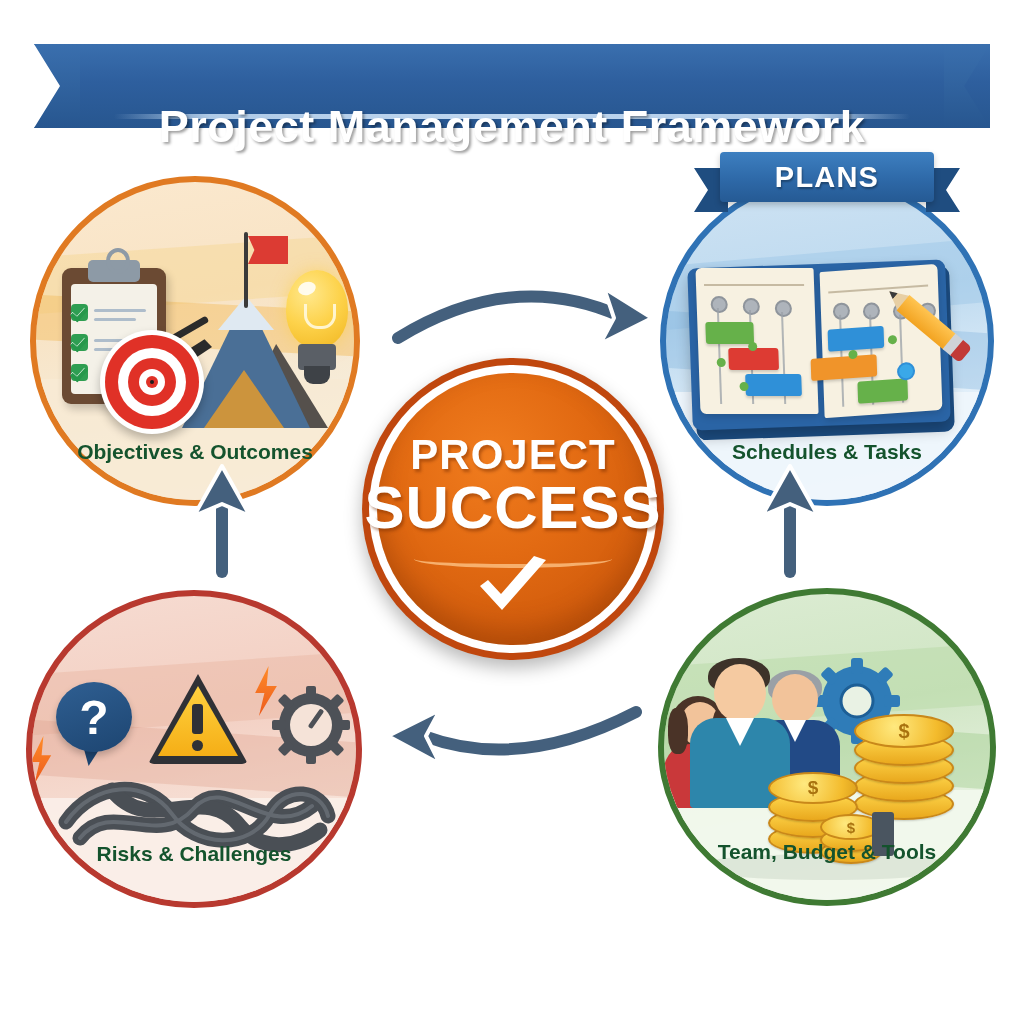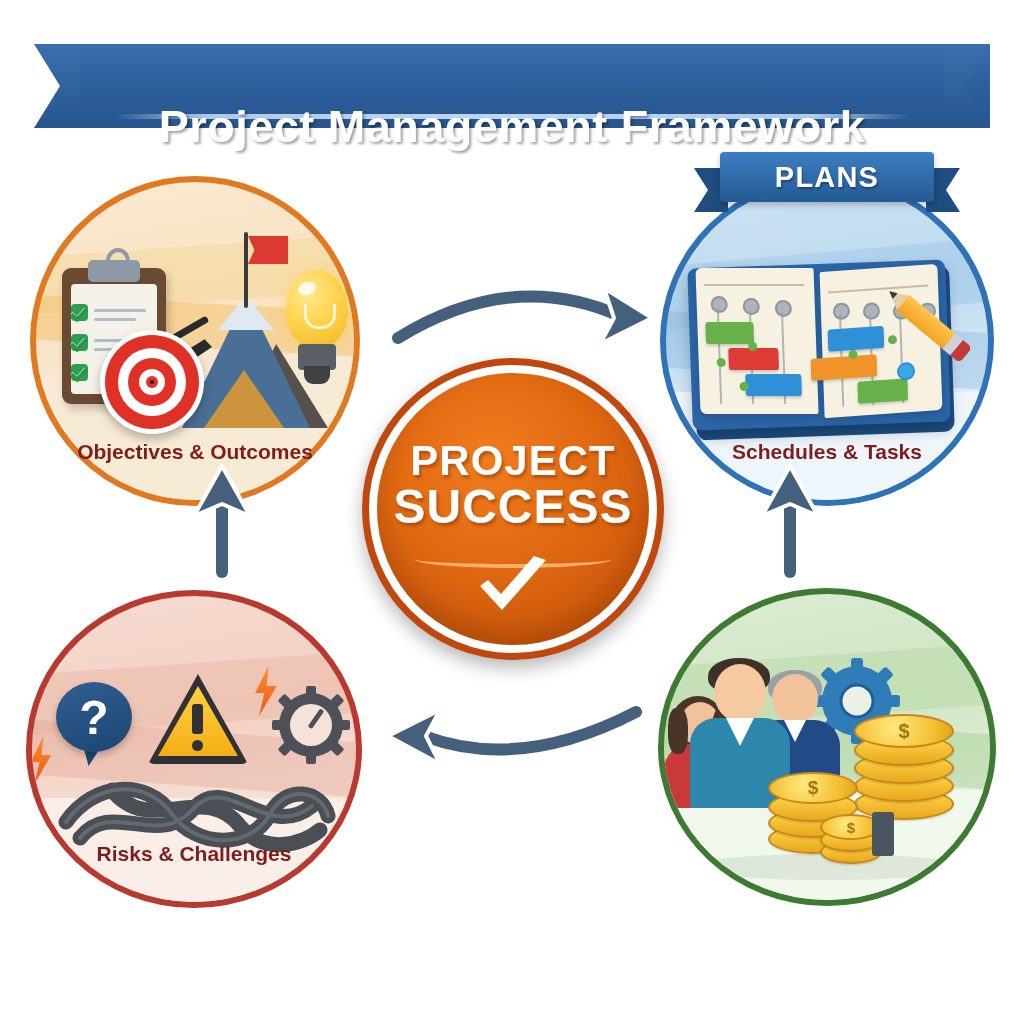--- a/index.html
+++ b/index.html
@@ -100,21 +100,21 @@
   #ribbon-problems{top:-24px;}
   #ribbon-problems .ribbon-main{width:236px;background:linear-gradient(180deg,#c44040 0%,#b02e2e 55%,#9c2525 100%);}
   #ribbon-problems .ribbon-tail{background:#851e1e;}
   #ribbon-resources{top:-24px;}
   #ribbon-resources .ribbon-main{width:254px;background:linear-gradient(180deg,#5d9641 0%,#4a8233 55%,#3f7029 100%);}
   #ribbon-resources .ribbon-tail{background:#33601f;}
 
   
   .caption{
     position:absolute;left:0;width:100%;bottom:42px;text-align:center;
-    color:#7f1d1d;font-size:21px;font-weight:bold;z-index:7;
+    color:#14532d;font-size:21px;font-weight:bold;z-index:7;
     font-family:"Liberation Sans",sans-serif;
   }
 
   
   .art{position:absolute;left:0;top:52px;width:100%;height:230px;z-index:4;}
 
   
   .clipboard{position:absolute;left:26px;top:34px;width:104px;height:136px;
     background:#6b4a33;border-radius:9px;box-shadow:3px 5px 8px rgba(0,0,0,.2);}
   .clip-page{position:absolute;left:9px;top:16px;right:9px;bottom:10px;background:#f4f1e8;border-radius:4px;}
@@ -211,21 +211,21 @@
   
   #center{position:absolute;left:362px;top:358px;width:302px;height:302px;z-index:20;}
   .c-outer{position:absolute;inset:0;border-radius:50%;background:#c0470e;box-shadow:0 8px 18px rgba(0,0,0,.28);}
   .c-white{position:absolute;inset:7px;border-radius:50%;background:#ffffff;}
   .c-main{position:absolute;inset:15px;border-radius:50%;
     background:radial-gradient(circle at 42% 32%,#f07c1e 0%,#e26a12 40%,#cf5a0c 78%,#b84d08 100%);
     box-shadow:inset 0 -14px 26px rgba(120,45,0,.35);}
   .c-text{position:absolute;inset:15px;display:flex;flex-direction:column;align-items:center;justify-content:center;padding-bottom:46px;box-sizing:border-box;}
   .c-l1,.c-l2{color:#fff;font-weight:bold;line-height:1.02;text-shadow:2px 3px 3px rgba(120,45,0,.45);letter-spacing:1px;}
   .c-l1{font-size:42px;}
-  .c-l2{font-size:48px;}
+  .c-l2{font-size:60px;}
   .c-swoosh{position:absolute;left:52px;bottom:92px;width:198px;height:14px;
     border-bottom:4px solid rgba(255,200,140,.75);border-radius:50%;}
   .c-check{position:absolute;left:50%;bottom:42px;transform:translateX(-50%);width:78px;height:62px;}
 
   
   .arrows{position:absolute;inset:0;z-index:10;pointer-events:none;}
 </style>
 </head>
 <body>
 
@@ -502,20 +502,21 @@
           <div class="coin" style="left:104px;top:146px;width:86px;height:26px"></div>
           <div class="coin-top" style="left:104px;top:126px;width:86px;height:28px;font-size:19px">$</div>
 
           <div class="coin" style="left:156px;top:194px;width:58px;height:20px"></div>
           <div class="coin" style="left:156px;top:182px;width:58px;height:20px"></div>
           <div class="coin-top" style="left:156px;top:168px;width:58px;height:22px;font-size:15px">$</div>
           <div style="position:absolute;left:208px;top:166px;width:22px;height:44px;background:#4a5560;border-radius:3px"></div>
         </div>
       </div>
     </div>
+    <div class="caption">Team, Budget &amp; Tools</div>
   </div>
 
   <div id="center">
     <div class="c-outer"></div>
     <div class="c-white"></div>
     <div class="c-main"></div>
     <div class="c-text">
       <div class="c-l1">PROJECT</div>
       <div class="c-l2">SUCCESS</div>
     </div>

